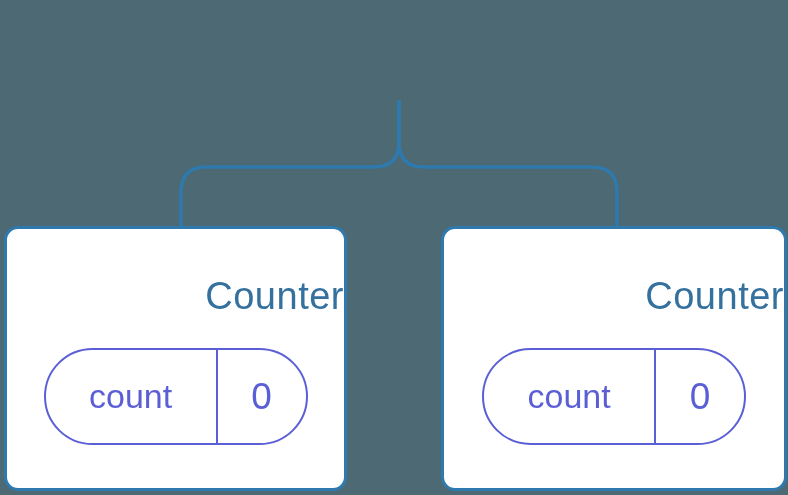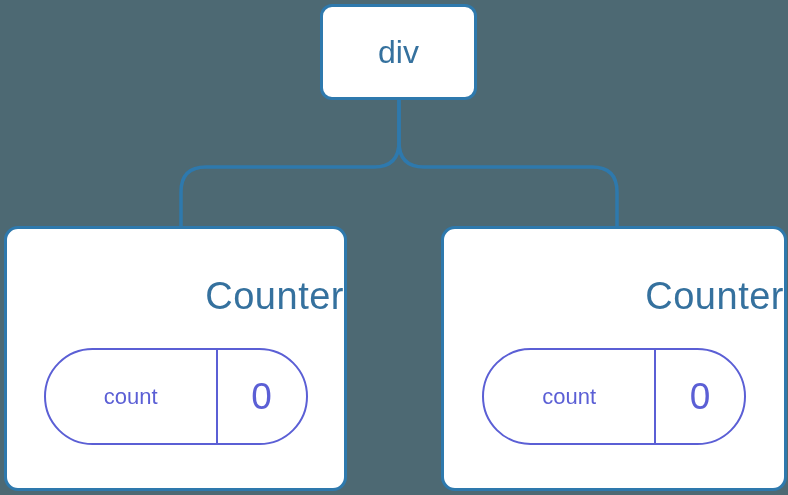--- a/index.html
+++ b/index.html
@@ -73,21 +73,21 @@
     border-radius: 50px;
     box-sizing: border-box;
     display: flex;
     background: var(--card-background, #FFFFFF);
   }
   .pill-key-seg {
     flex: 0 0 65.5%;
     display: flex;
     align-items: center;
     justify-content: center;
-    font-size: 22px;
+    font-size: 34px;
     color: var(--state-purple, #5B5FD5);
   }
   .pill-value-seg {
     flex: 1;
     display: flex;
     align-items: center;
     justify-content: center;
     border-left: 2.5px solid var(--state-purple, #5B5FD5);
     font-size: 37px;
     color: var(--state-purple, #5B5FD5);
@@ -96,23 +96,20 @@
 </head>
 <body>
 
 <div class="canvas">
 
   <svg class="connectors" viewBox="0 0 788 495" aria-hidden="true">
     <path d="M399 100 L399 142 Q399 167 374 167 L206 167 Q181 167 181 192 L181 227"></path>
     <path d="M399 100 L399 142 Q399 167 424 167 L592 167 Q617 167 617 192 L617 227"></path>
   </svg>
 
-  <div class="node-root">
-    <span>div</span>
-  </div>
 
   <div class="card card-left">
     <div class="card-title">Counter</div>
     <div class="pill">
       <div class="pill-key-seg">count</div>
       <div class="pill-value-seg">0</div>
     </div>
   </div>
 
   <div class="card card-right">

